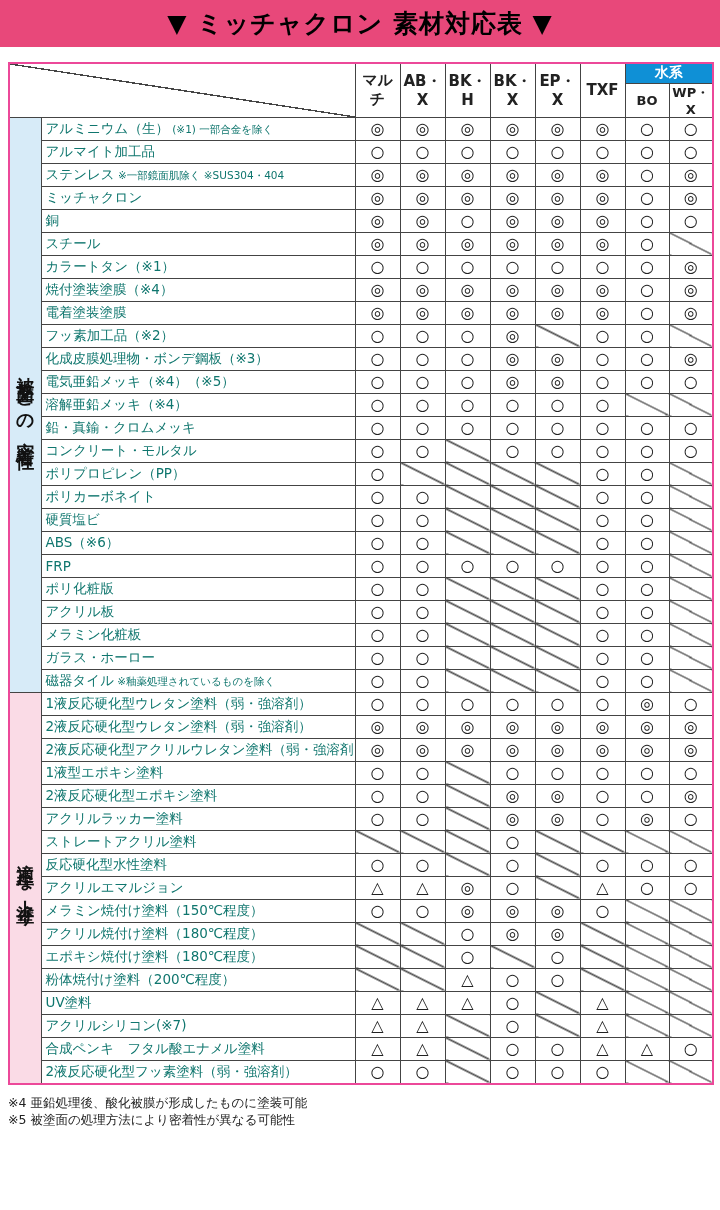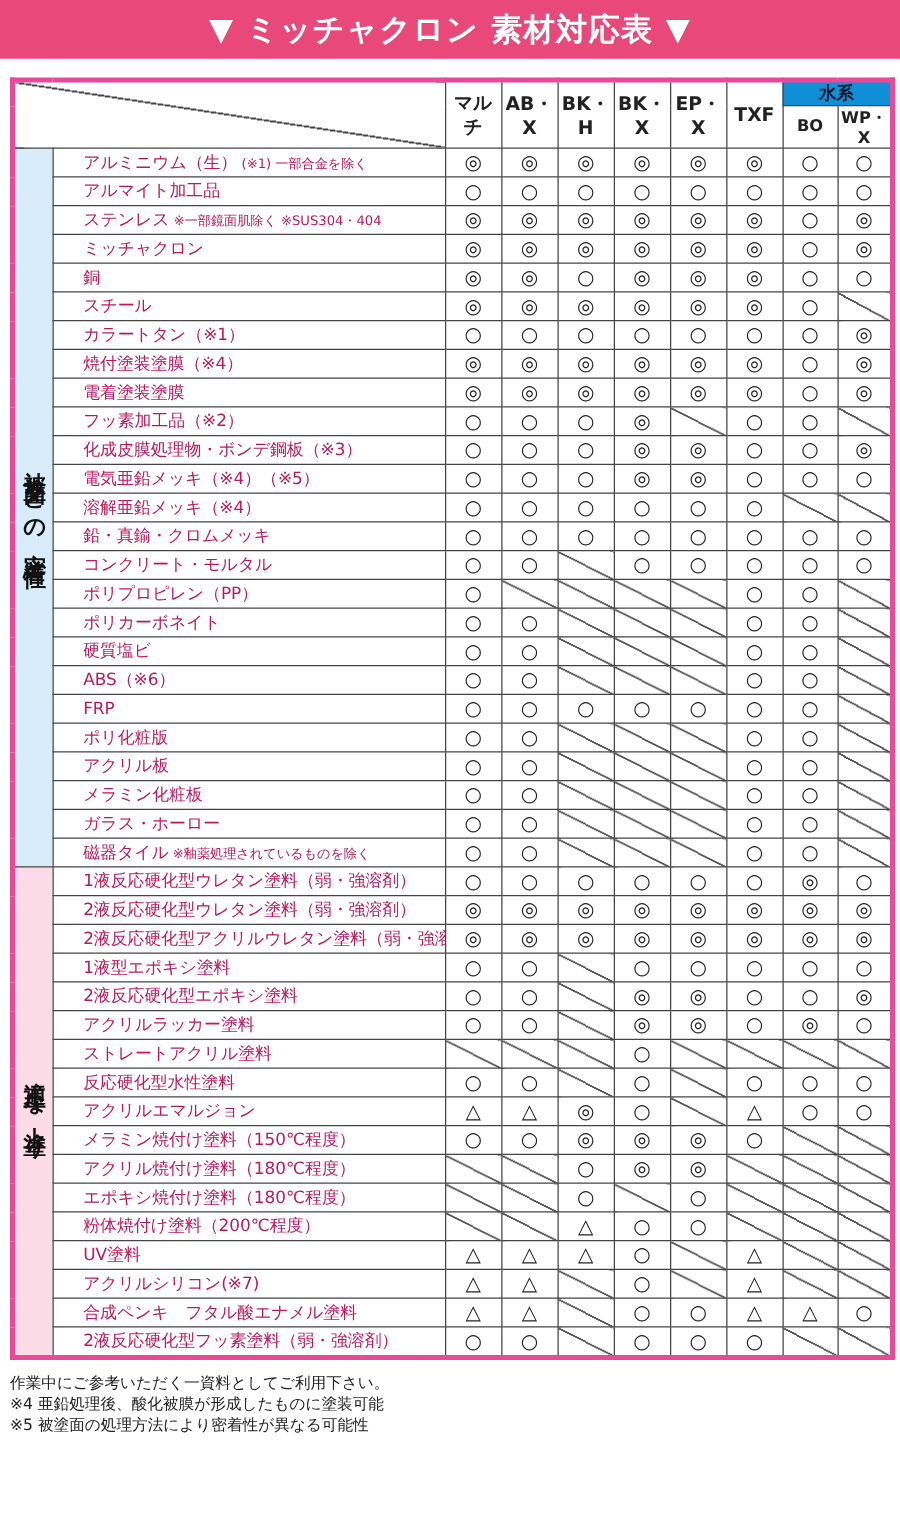--- a/index.html
+++ b/index.html
@@ -14,48 +14,48 @@
   html,body{margin:0;padding:0;}
   body{
     width:720px;
     background:#fff;
     font-family:"DejaVu Sans","Liberation Sans",sans-serif;
     color:#222;
   }
   .title-bar{
     width:720px;height:47px;
     background:var(--title-bar);
-    color:#ffffff;
+    color:#000000;
     display:flex;align-items:center;justify-content:center;
     font-weight:bold;font-size:25px;letter-spacing:1px;
   }
   table.compat{
     border-collapse:collapse;
     table-layout:fixed;
     margin:15px 8px 0 8px;
     width:704px;
-    border:4px solid #ec4899;
+    border:2px solid #ec4899;
   }
   .compat th,.compat td{
     border:1px solid var(--line);
     padding:0;
   }
   thead th{font-weight:bold;font-size:15px;background:#fff;}
   th.corner{
     background-image:linear-gradient(to right top,
       transparent calc(50% - 0.7px),
       var(--line) calc(50% - 0.7px),
       var(--line) calc(50% + 0.7px),
       transparent calc(50% + 0.7px));
   }
   tr.hdr1 th{height:20px;}
   tr.hdr2 th{height:20px;font-size:13px;}
   th.water{
     background:var(--water);
-    color:#0f172a;
+    color:#ffffff;
     font-size:14px;
     height:20px;
   }
   tbody td.sym{
     text-align:center;
     vertical-align:middle;
     font-size:16px;
     height:22px;
     line-height:22px;
     color:#222;
@@ -63,25 +63,25 @@
   }
   tbody td.slash{
     background-image:linear-gradient(to right top,
       transparent calc(50% - 0.7px),
       #555 calc(50% - 0.7px),
       #555 calc(50% + 0.7px),
       transparent calc(50% + 0.7px));
   }
   tbody td.label{
     font-size:13.5px;
-    padding-left:24px;
+    padding-left:4px;
     white-space:nowrap;
     overflow:hidden;
     height:22px;
-    color:#be185d;
+    color:#0f766e;
   }
   tbody td.label .small{font-size:10.5px;}
   th.side{vertical-align:middle;text-align:center;}
   th.side0{background:var(--sec1);}
   th.side1{background:var(--sec2);}
   .vert{
     writing-mode:vertical-rl;
     text-orientation:upright;
     font-weight:bold;
     font-size:18px;
@@ -597,20 +597,19 @@
         <td class="sym">○</td>
         <td class="sym">○</td>
         <td class="sym slash"></td>
         <td class="sym slash"></td>
       </tr>
     </tbody>
 </table>
 
 <div class="notes">
   <div>
-      <div class="line">作業中にご参考いただく一資料としてご利用下さい。</div>
     </div>
   <div>
       <div class="line">※4 亜鉛処理後、酸化被膜が形成したものに塗装可能</div>
       <div class="line">※5 被塗面の処理方法により密着性が異なる可能性</div>
     </div>
 
 </div>
 
 </body></html>

